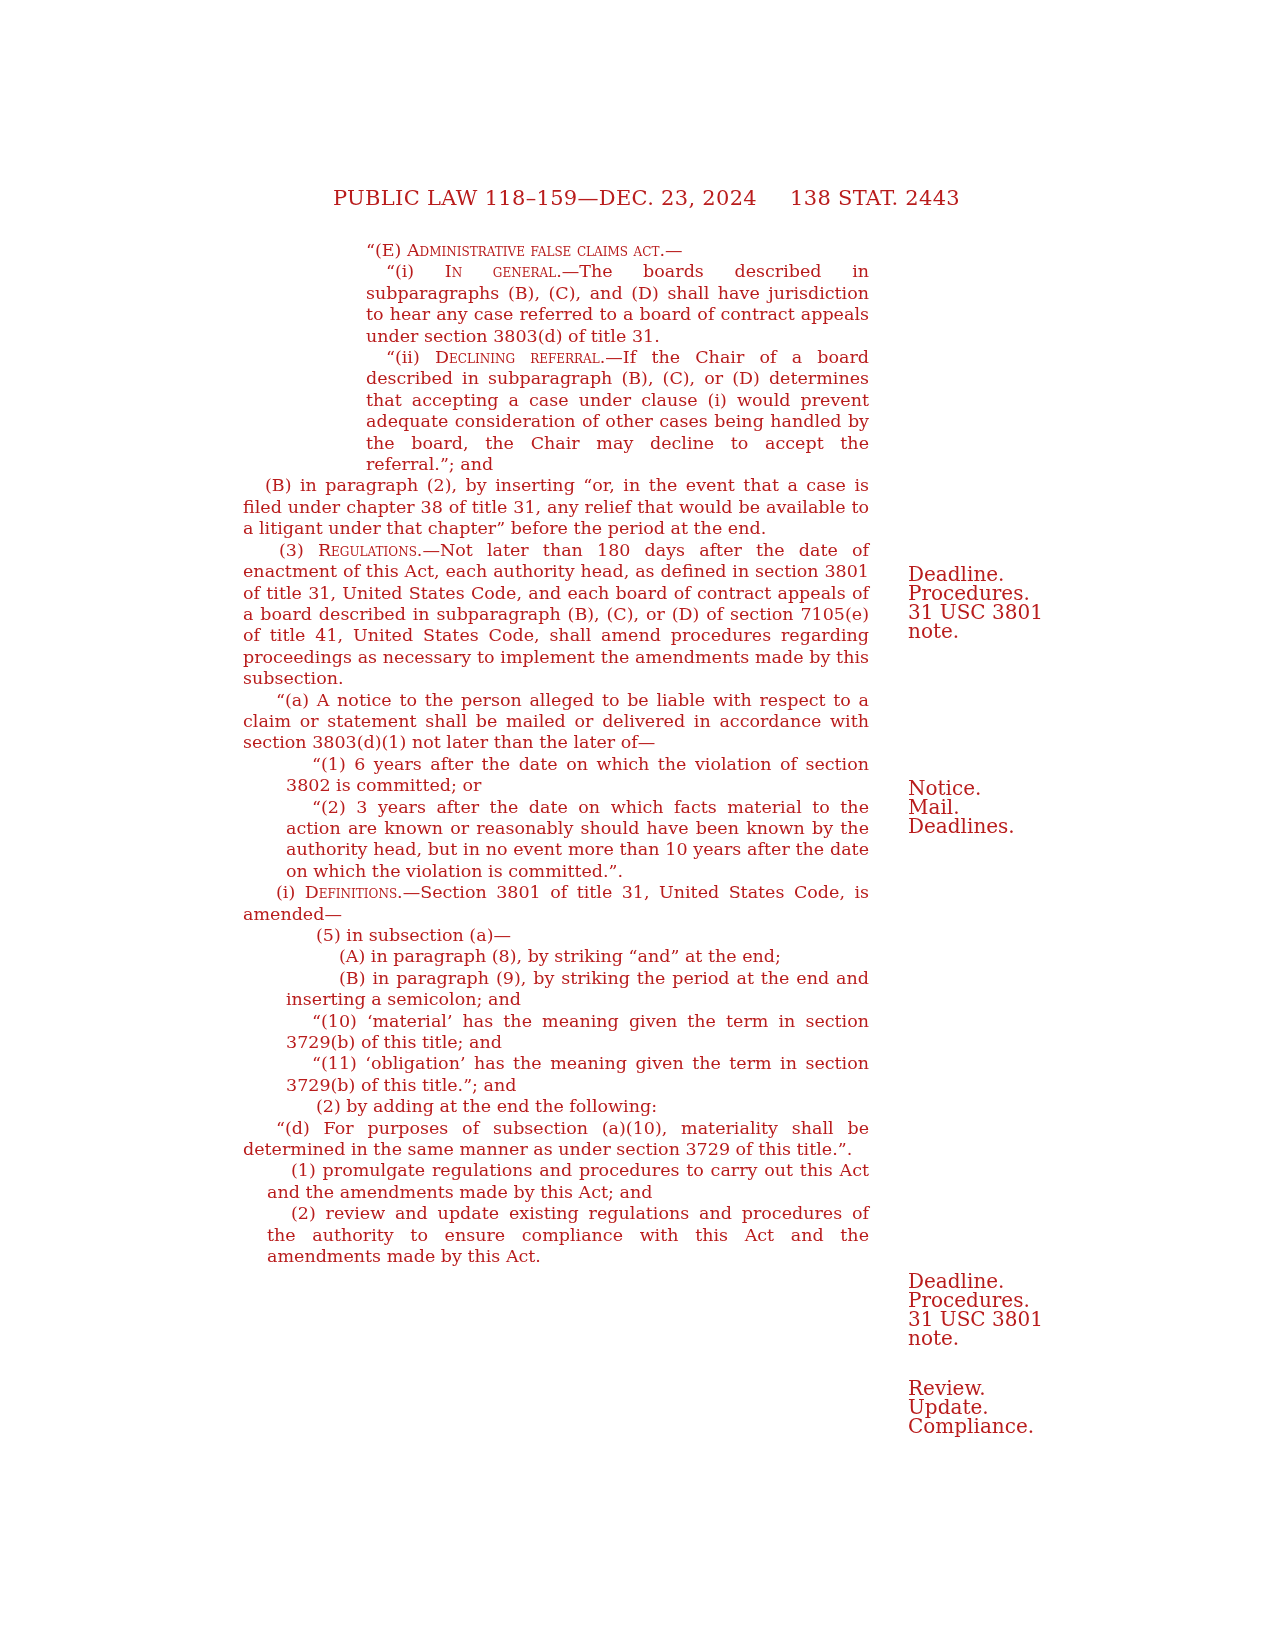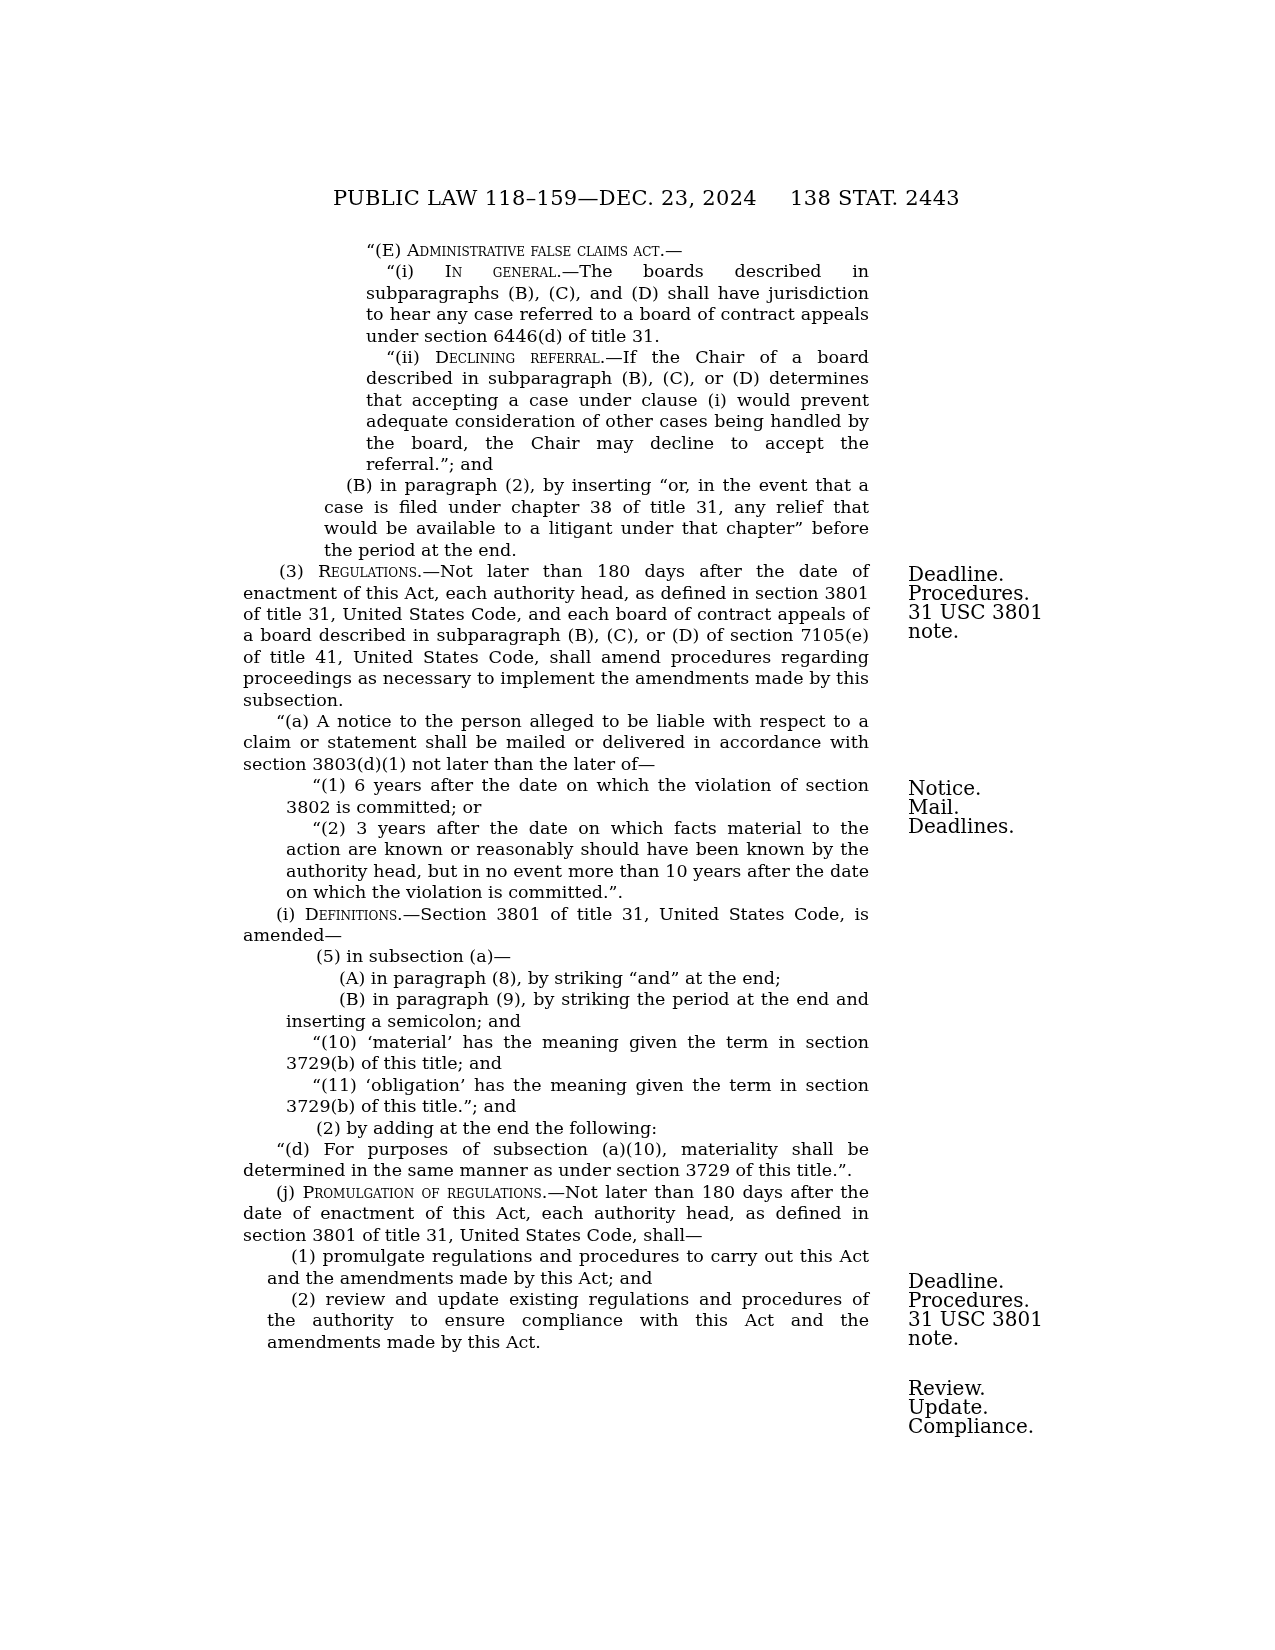--- a/index.html
+++ b/index.html
@@ -2,21 +2,21 @@
 <html><head>
 <meta charset="utf-8">
 <style>
   html, body { margin: 0; padding: 0; background: #ffffff; }
   .page {
     position: relative;
     width: 1261px;
     height: 1650px;
     background: #ffffff;
     font-family: "DejaVu Serif", serif;
-    color: #000000;
+    color: #b91c1c;
     overflow: hidden;
   }
   .rh-law {
     position: absolute;
     left: 333px;
     top: 186px;
     font-size: 21px;
     letter-spacing: 0.3px;
     white-space: nowrap;
   }
@@ -35,21 +35,21 @@
     width: 626px;
     font-size: 17.5px;
     line-height: 21.4px;
   }
   .para { text-align: justify; margin: 0; }
   .sc { font-variant: small-caps; }
 
   
   .s-ehead     { margin-left: 123px; }
   .s-clause    { margin-left: 123px; text-indent: 20px; }
-  .s-subpara-g { margin-left: 81px;  text-indent: 22px; }
+  .s-subpara-g {  text-indent: 22px; }
   .s-para3     {  text-indent: 36px; }
   .s-subsec    {                     text-indent: 33px; }
   .s-qpara     { margin-left: 43px;  text-indent: 26px; }
   .s-amddeep   { margin-left: 43px;  text-indent: 30px; }
   .s-subpara-i { margin-left: 43px;  text-indent: 53px; }
   .s-jpara     { margin-left: 24px;  text-indent: 24px; }
 
   #note-layer {
     position: absolute;
     left: 908px;
@@ -63,36 +63,35 @@
 </style>
 </head>
 <body>
 
 <div class="page">
   <span class="rh-law">PUBLIC LAW 118–159—DEC. 23, 2024</span>
   <span class="rh-stat">138 STAT. 2443</span>
 
   <div id="doc-body">
       <div class="para s-ehead"><span>“(E) A</span><span class="sc">dministrative false claims act</span><span>.—</span></div>
-      <div class="para s-clause"><span>“(i) I</span><span class="sc">n general</span><span>.—The boards described in subparagraphs (B), (C), and (D) shall have jurisdiction to hear any case referred to a board of contract appeals under section 6446(d) of title 31.</span></div>
+      <div class="para s-clause"><span>“(i) I</span><span class="sc">n general</span><span>.—The boards described in subparagraphs (B), (C), and (D) shall have jurisdiction to hear any case referred to a board of contract appeals under section 3803(d) of title 31.</span></div>
       <div class="para s-clause"><span>“(ii) D</span><span class="sc">eclining referral</span><span>.—If the Chair of a board described in subparagraph (B), (C), or (D) determines that accepting a case under clause (i) would prevent adequate consideration of other cases being handled by the board, the Chair may decline to accept the referral.”; and</span></div>
       <div class="para s-subpara-g"><span>(B) in paragraph (2), by inserting “or, in the event that a case is filed under chapter 38 of title 31, any relief that would be available to a litigant under that chapter” before the period at the end.</span></div>
       <div class="para s-para3"><span>(3) R</span><span class="sc">egulations</span><span>.—Not later than 180 days after the date of enactment of this Act, each authority head, as defined in section 3801 of title 31, United States Code, and each board of contract appeals of a board described in subparagraph (B), (C), or (D) of section 7105(e) of title 41, United States Code, shall amend procedures regarding proceedings as necessary to implement the amendments made by this subsection.</span></div>
       <div class="para s-subsec"><span>“(a) A notice to the person alleged to be liable with respect to a claim or statement shall be mailed or delivered in accordance with section 3803(d)(1) not later than the later of—</span></div>
       <div class="para s-qpara"><span>“(1) 6 years after the date on which the violation of section 3802 is committed; or</span></div>
       <div class="para s-qpara"><span>“(2) 3 years after the date on which facts material to the action are known or reasonably should have been known by the authority head, but in no event more than 10 years after the date on which the violation is committed.”.</span></div>
       <div class="para s-subsec"><span>(i) D</span><span class="sc">efinitions</span><span>.—Section 3801 of title 31, United States Code, is amended—</span></div>
       <div class="para s-amddeep"><span>(5) in subsection (a)—</span></div>
       <div class="para s-subpara-i"><span>(A) in paragraph (8), by striking “and” at the end;</span></div>
       <div class="para s-subpara-i"><span>(B) in paragraph (9), by striking the period at the end and inserting a semicolon; and</span></div>
       <div class="para s-qpara"><span>“(10) ‘material’ has the meaning given the term in section 3729(b) of this title; and</span></div>
       <div class="para s-qpara"><span>“(11) ‘obligation’ has the meaning given the term in section 3729(b) of this title.”; and</span></div>
       <div class="para s-amddeep"><span>(2) by adding at the end the following:</span></div>
       <div class="para s-subsec"><span>“(d) For purposes of subsection (a)(10), materiality shall be determined in the same manner as under section 3729 of this title.”.</span></div>
-      <div class="para s-subsec"><span>(j) P</span><span class="sc">romulgation of regulations</span><span>.—Not later than 180 days after the date of enactment of this Act, each authority head, as defined in section 3801 of title 31, United States Code, shall—</span></div>
       <div class="para s-jpara"><span>(1) promulgate regulations and procedures to carry out this Act and the amendments made by this Act; and</span></div>
       <div class="para s-jpara"><span>(2) review and update existing regulations and procedures of the authority to ensure compliance with this Act and the amendments made by this Act.</span></div>
     </div>
 
   <div id="note-layer">
       <div class="margin-note" style="top: 561px;">
         <div>Deadline.</div>
         <div>Procedures.</div>
         <div>31 USC 3801</div>
         <div>note.</div>

